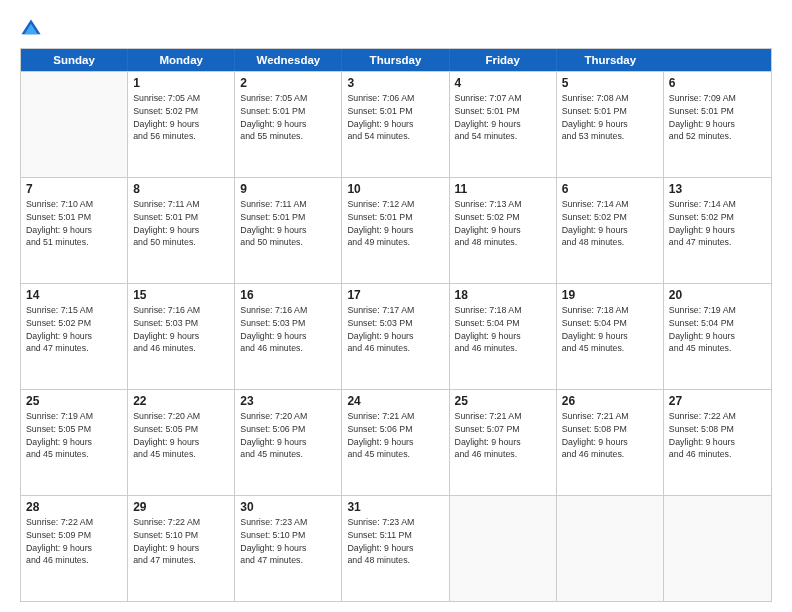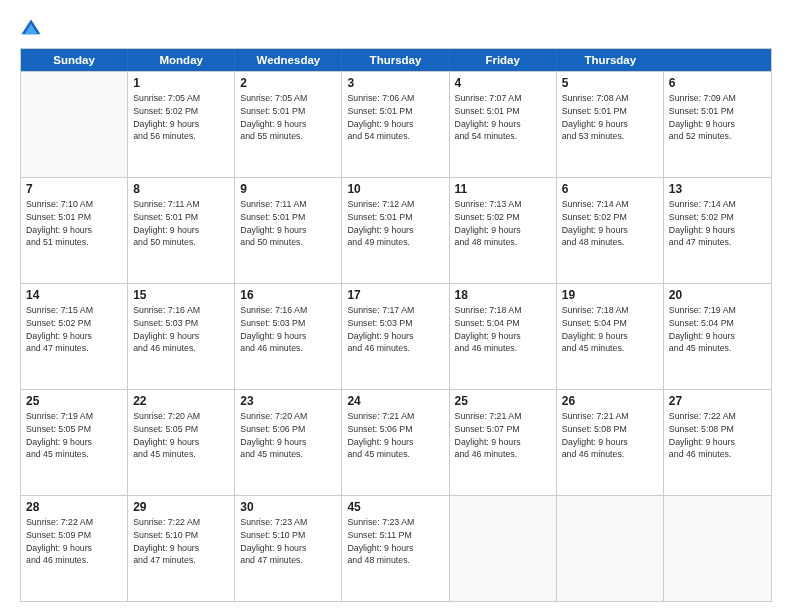--- a/index.html
+++ b/index.html
@@ -262,21 +262,21 @@
           </div>
           <div class="cal-cell">
             <span class="day-num">29</span>
             <div class="day-detail">Sunrise: 7:22 AM<br>Sunset: 5:10 PM<br>Daylight: 9 hours<br>and 47 minutes.</div>
           </div>
           <div class="cal-cell">
             <span class="day-num">30</span>
             <div class="day-detail">Sunrise: 7:23 AM<br>Sunset: 5:10 PM<br>Daylight: 9 hours<br>and 47 minutes.</div>
           </div>
           <div class="cal-cell">
-            <span class="day-num">45</span>
+            <span class="day-num">31</span>
             <div class="day-detail">Sunrise: 7:23 AM<br>Sunset: 5:11 PM<br>Daylight: 9 hours<br>and 48 minutes.</div>
           </div>
           <div class="cal-cell empty"></div>
           <div class="cal-cell empty"></div>
           <div class="cal-cell empty"></div>
         </div>
       </div>
   </div>
 </div>
 

